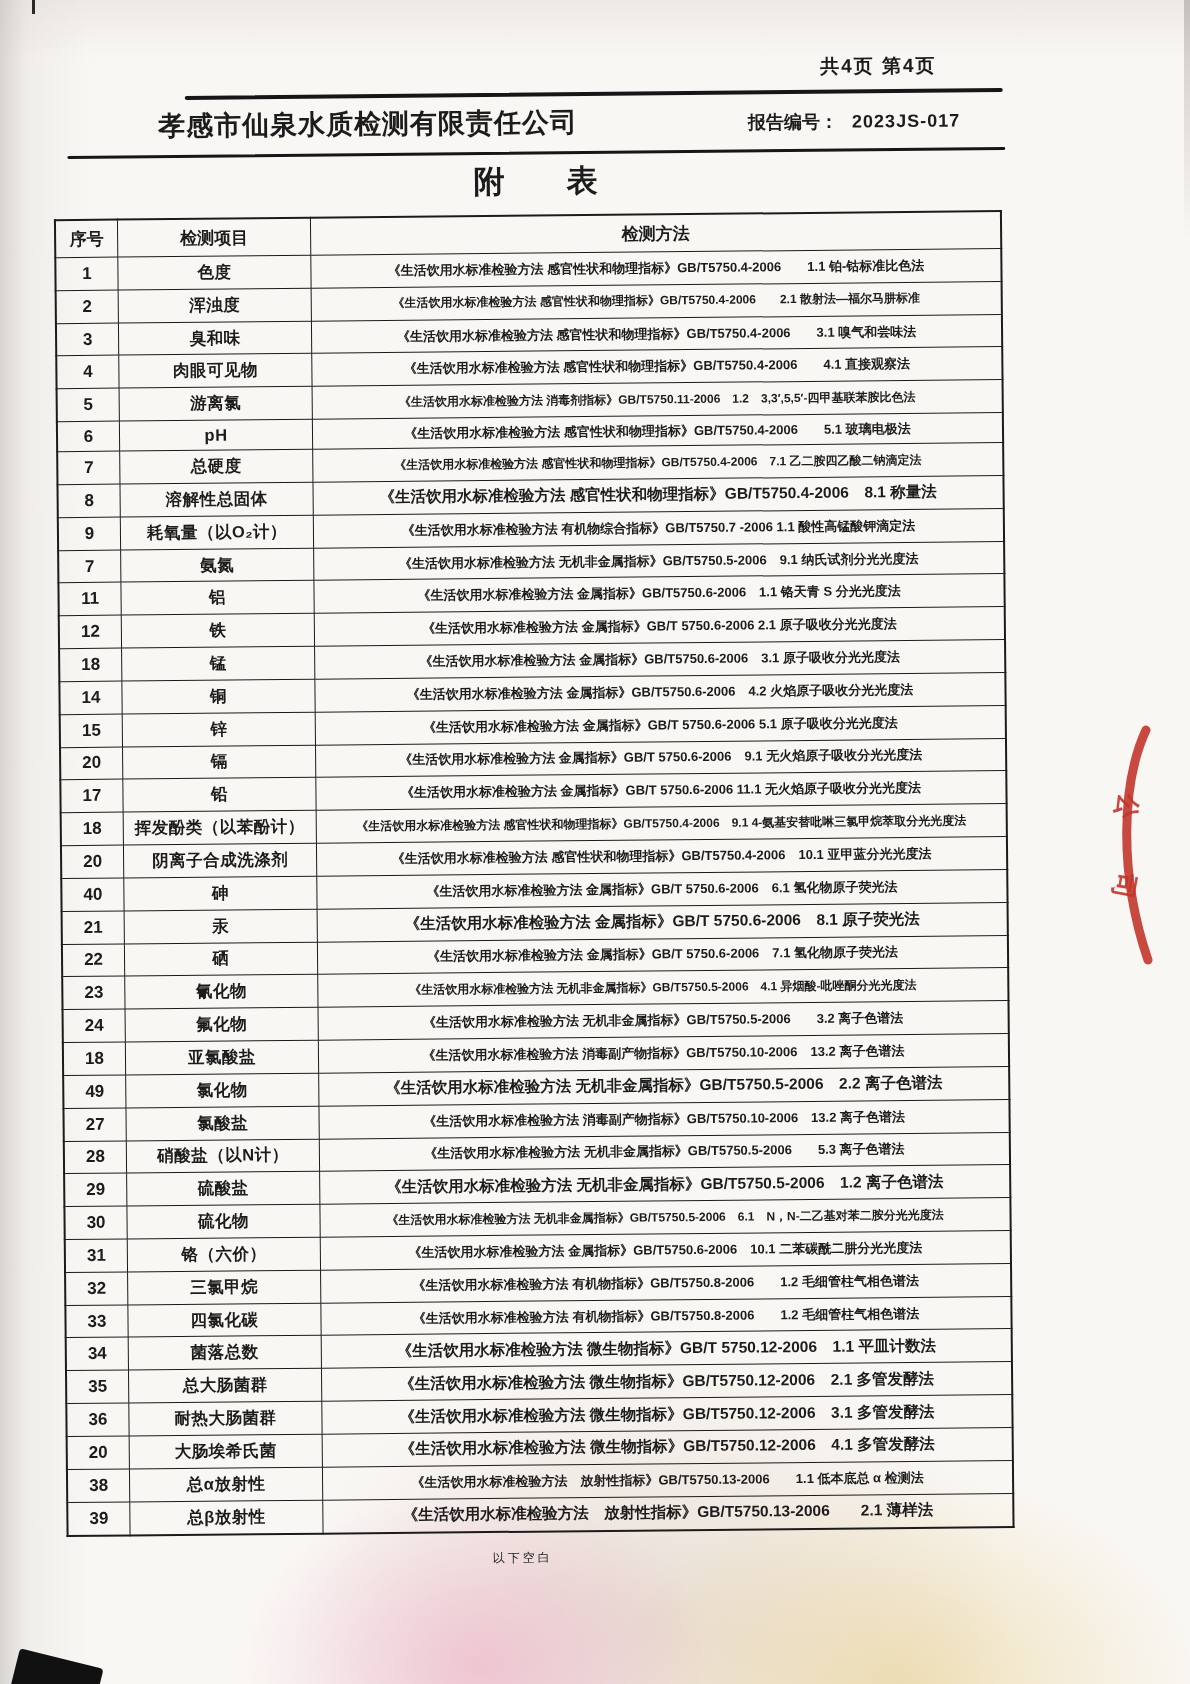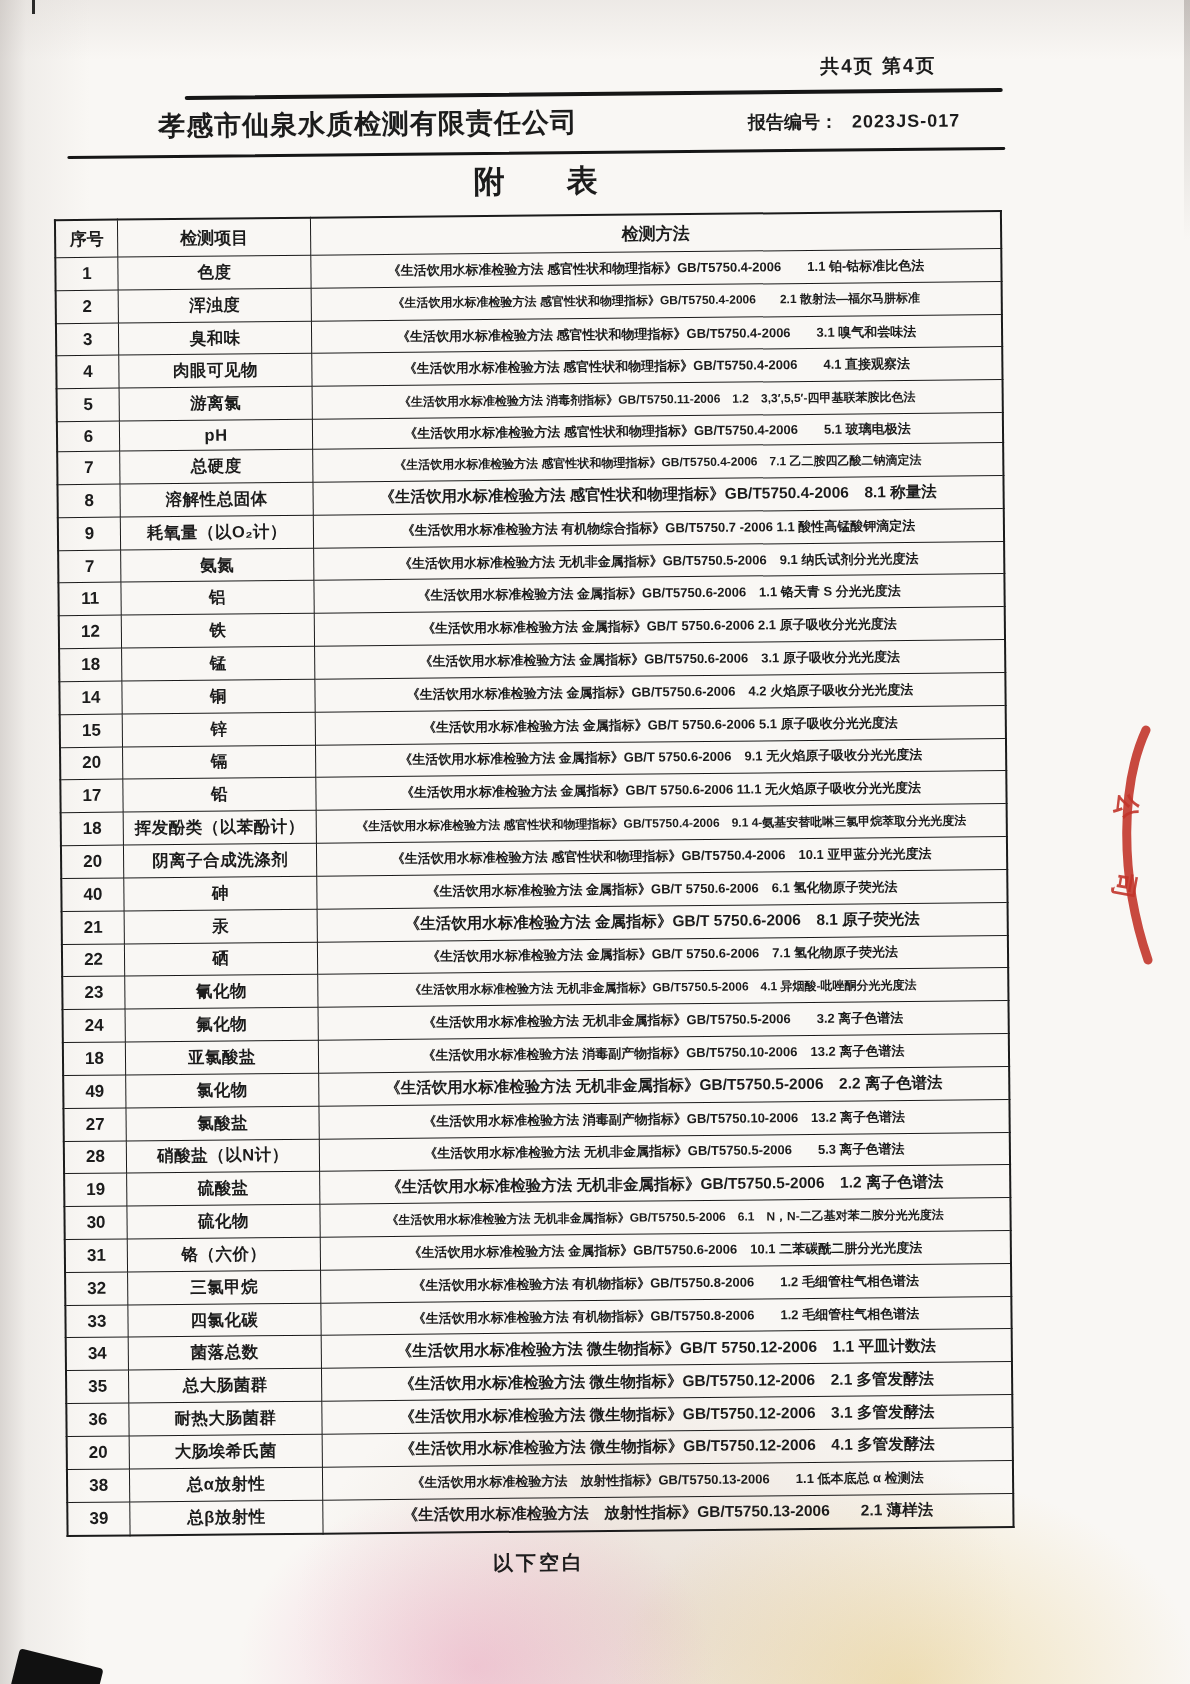--- a/index.html
+++ b/index.html
@@ -40,21 +40,21 @@
   table.main{border:2.5px solid #1b1b1b;}
   th.h-no, td.c-no{width:57px;font-size:17px;}
   th.h-item, td.c-item{width:188px;}
   th{font-size:17px;height:36px;}
   td.c-item{font-size:16.5px;letter-spacing:0.5px;}
   td.c-method{font-size:15.5px;}
   td.c-method.small{font-size:13px;}
   td.c-method.xsmall{font-size:12px;}
 
   
-  .footer-note{position:absolute;top:1549px;left:484px;font-size:20px;font-weight:bold;letter-spacing:3px;}
+  .footer-note{position:absolute;top:1549px;left:484px;font-size:12px;font-weight:normal;letter-spacing:3px;}
 
   
   .seal{position:absolute;top:722px;right:0;width:86px;height:260px;pointer-events:none;}
   .seal svg{display:block;}
 
   
   .artifact{position:absolute;pointer-events:none;}
   .tick-topleft{top:0;left:32px;width:3px;height:14px;background:#2a2a2a;}
   .wedge-bottomleft{bottom:-14px;left:14px;width:86px;height:40px;background:#111;transform:rotate(14deg);border-radius:4px;}
   .shadow-right{top:0;right:0;width:6px;height:240px;background:linear-gradient(180deg,rgba(120,110,105,0.35),rgba(120,110,105,0));}
@@ -247,21 +247,21 @@
           <td class="c-method small">《生活饮用水标准检验方法 消毒副产物指标》GB/T5750.10-2006　13.2 离子色谱法</td>
         </tr>
 
         <tr>
           <td class="c-no">28</td>
           <td class="c-item">硝酸盐（以N计）</td>
           <td class="c-method small">《生活饮用水标准检验方法 无机非金属指标》GB/T5750.5-2006　　5.3 离子色谱法</td>
         </tr>
 
         <tr>
-          <td class="c-no">19</td>
+          <td class="c-no">29</td>
           <td class="c-item">硫酸盐</td>
           <td class="c-method">《生活饮用水标准检验方法 无机非金属指标》GB/T5750.5-2006　1.2 离子色谱法</td>
         </tr>
 
         <tr>
           <td class="c-no">30</td>
           <td class="c-item">硫化物</td>
           <td class="c-method xsmall">《生活饮用水标准检验方法 无机非金属指标》GB/T5750.5-2006　6.1　N，N-二乙基对苯二胺分光光度法</td>
         </tr>
 

